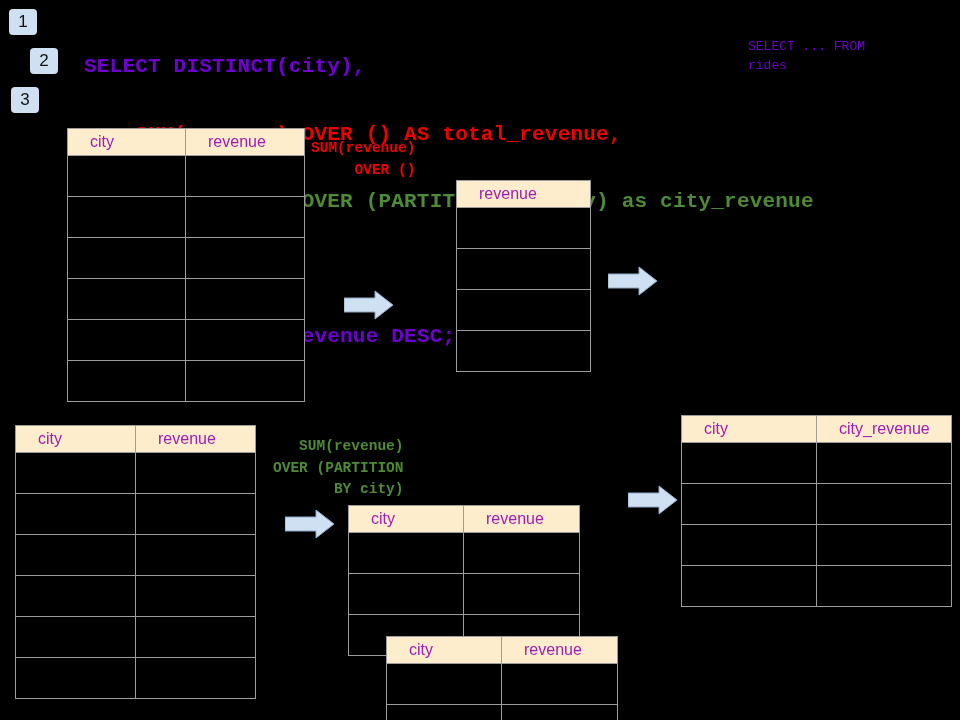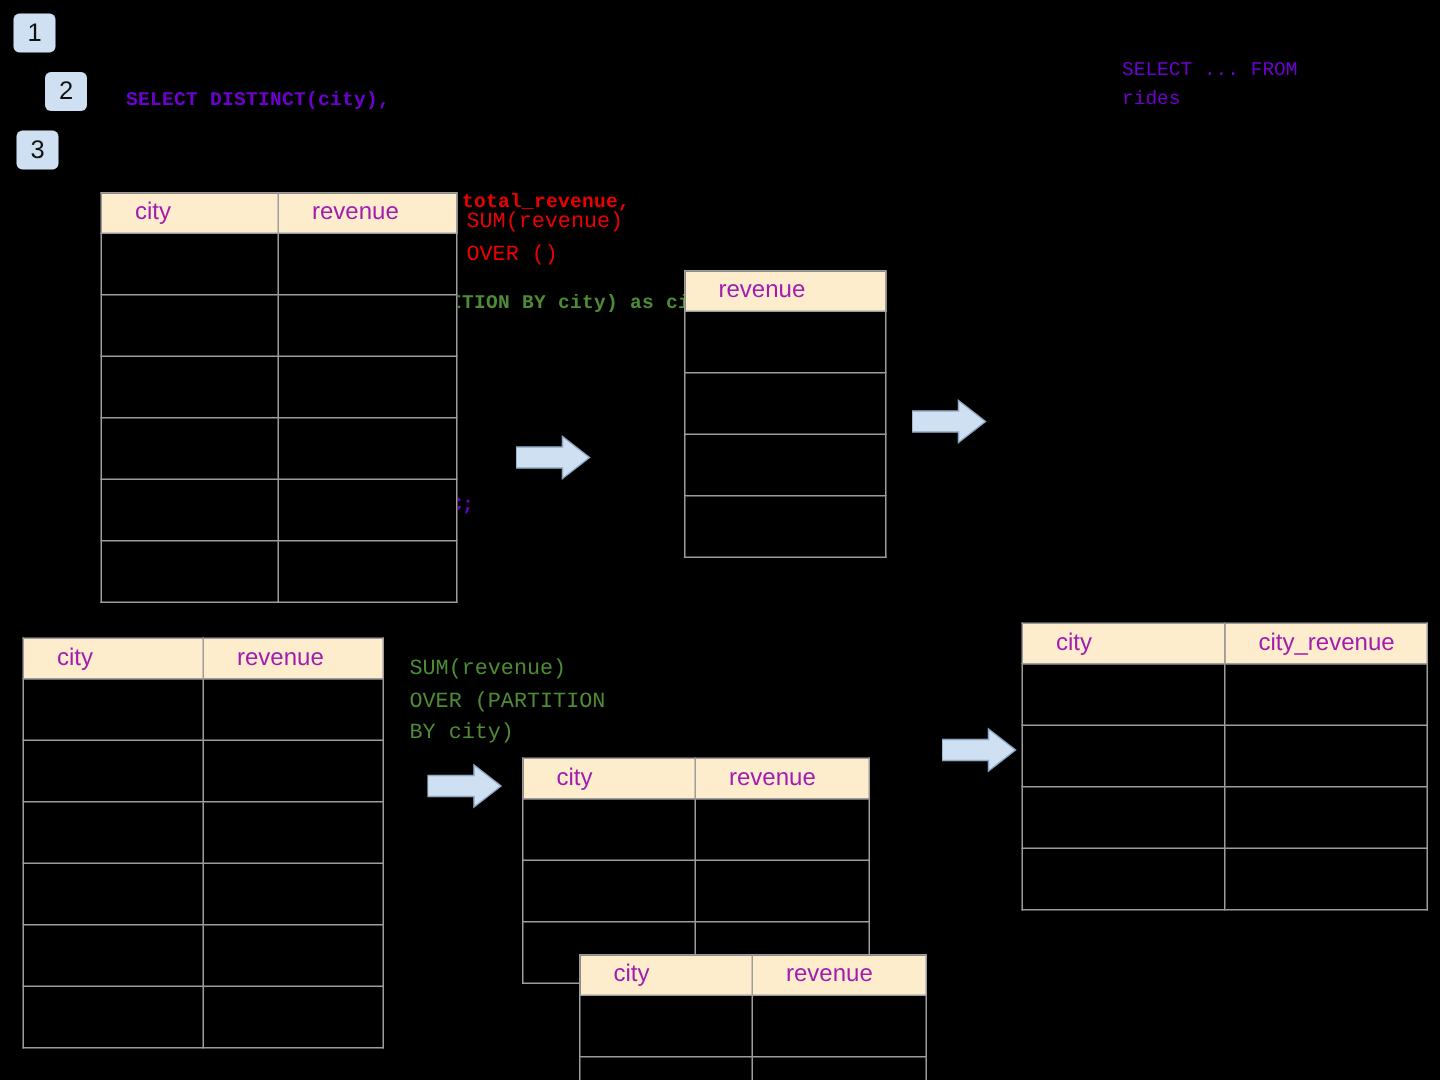--- a/index.html
+++ b/index.html
@@ -28,39 +28,40 @@
     font-family: "Liberation Sans", sans-serif;
     font-size: 17px;
     line-height: 26px;
     text-align: center;
   }
 
   
   .sql-block {
     position: absolute;
     font-family: "Liberation Mono", monospace;
-    font-size: 13px;
+    font-size: 21px;
     line-height: 22.5px;
     white-space: pre;
     letter-spacing: 0.2px;
     font-weight: bold;
   }
   .sql-line { white-space: pre; }
   .c-purple { color: #6f00d2; }
   .c-red    { color: #ee0000; }
   .c-green  { color: #4e8b36; }
 
   
   .annot {
     position: absolute;
     font-family: "Liberation Mono", monospace;
     font-size: 14.5px;
     line-height: 21.5px;
     white-space: pre;
-    font-weight: normal;
+    font-weight: bold;
+    text-align: right;
   }
   .annot-side {
     position: absolute;
     font-family: "Liberation Mono", monospace;
     font-size: 13px;
     line-height: 19px;
     white-space: pre;
     font-weight: normal;
     color: #6f00d2;
   }

